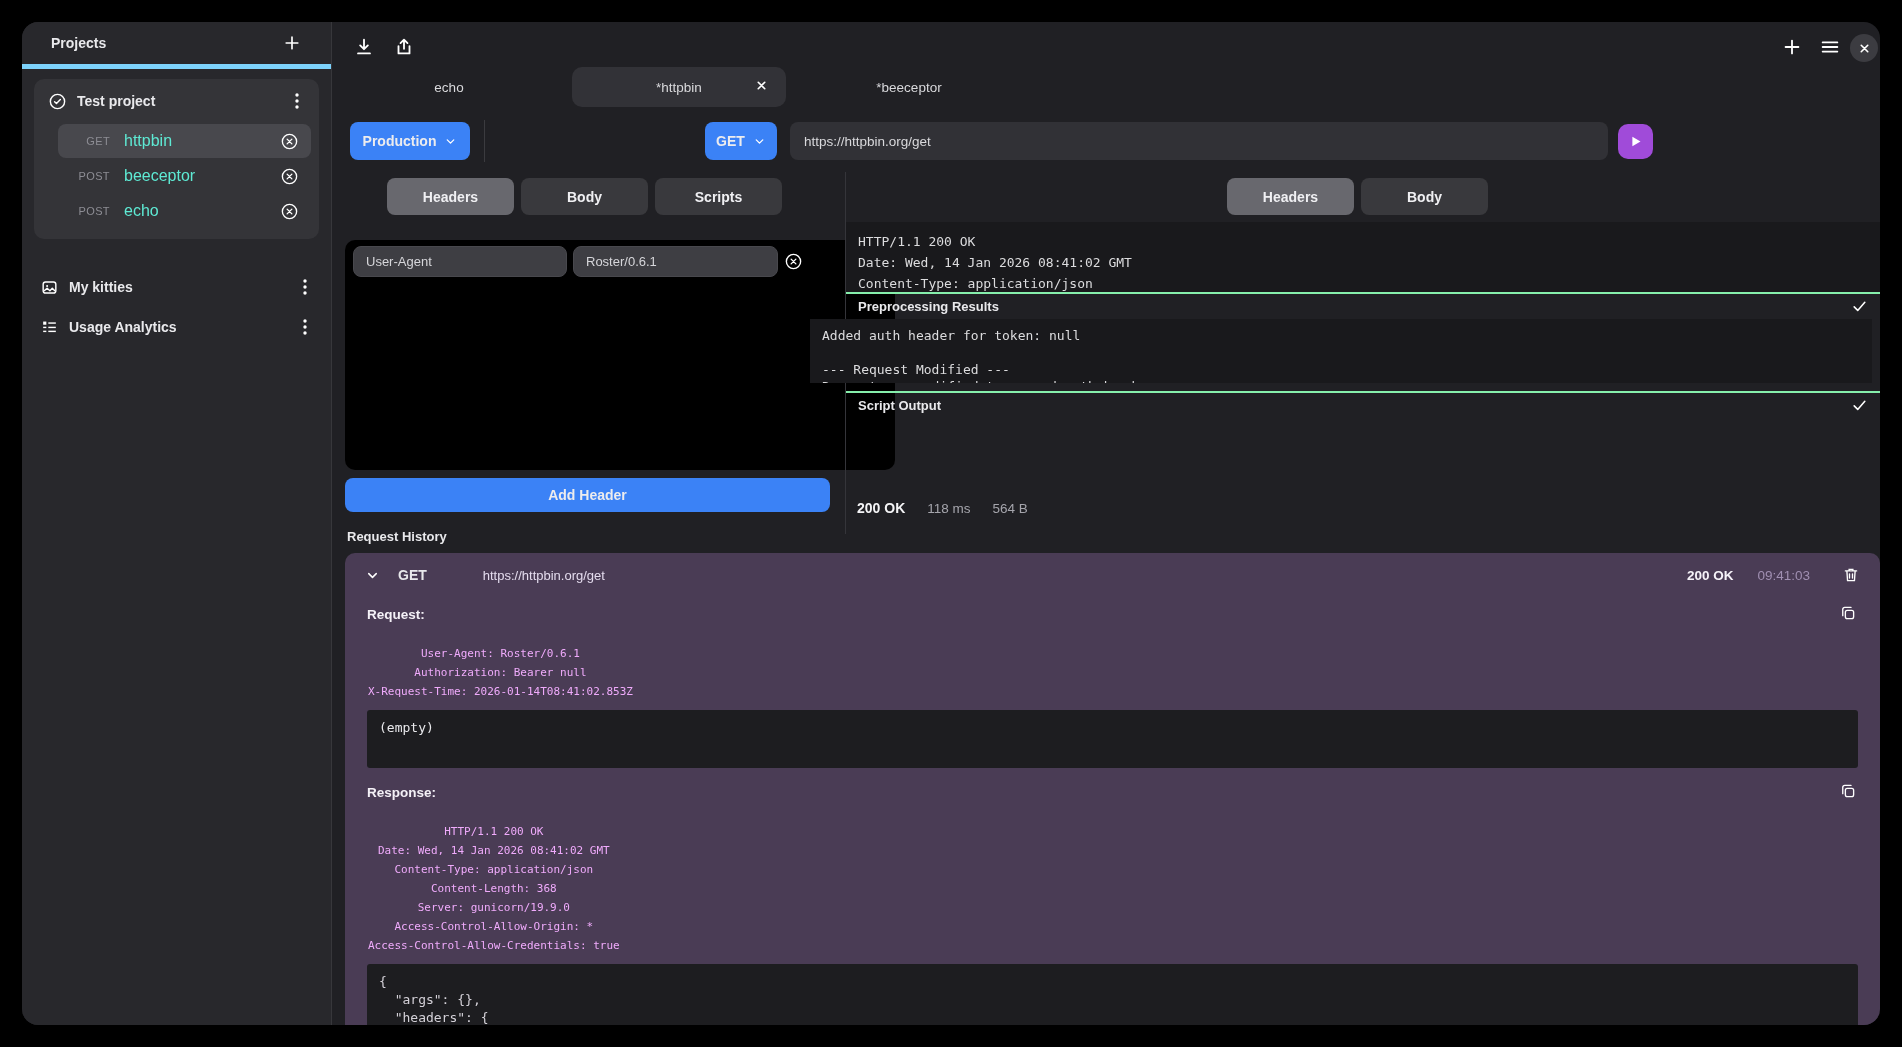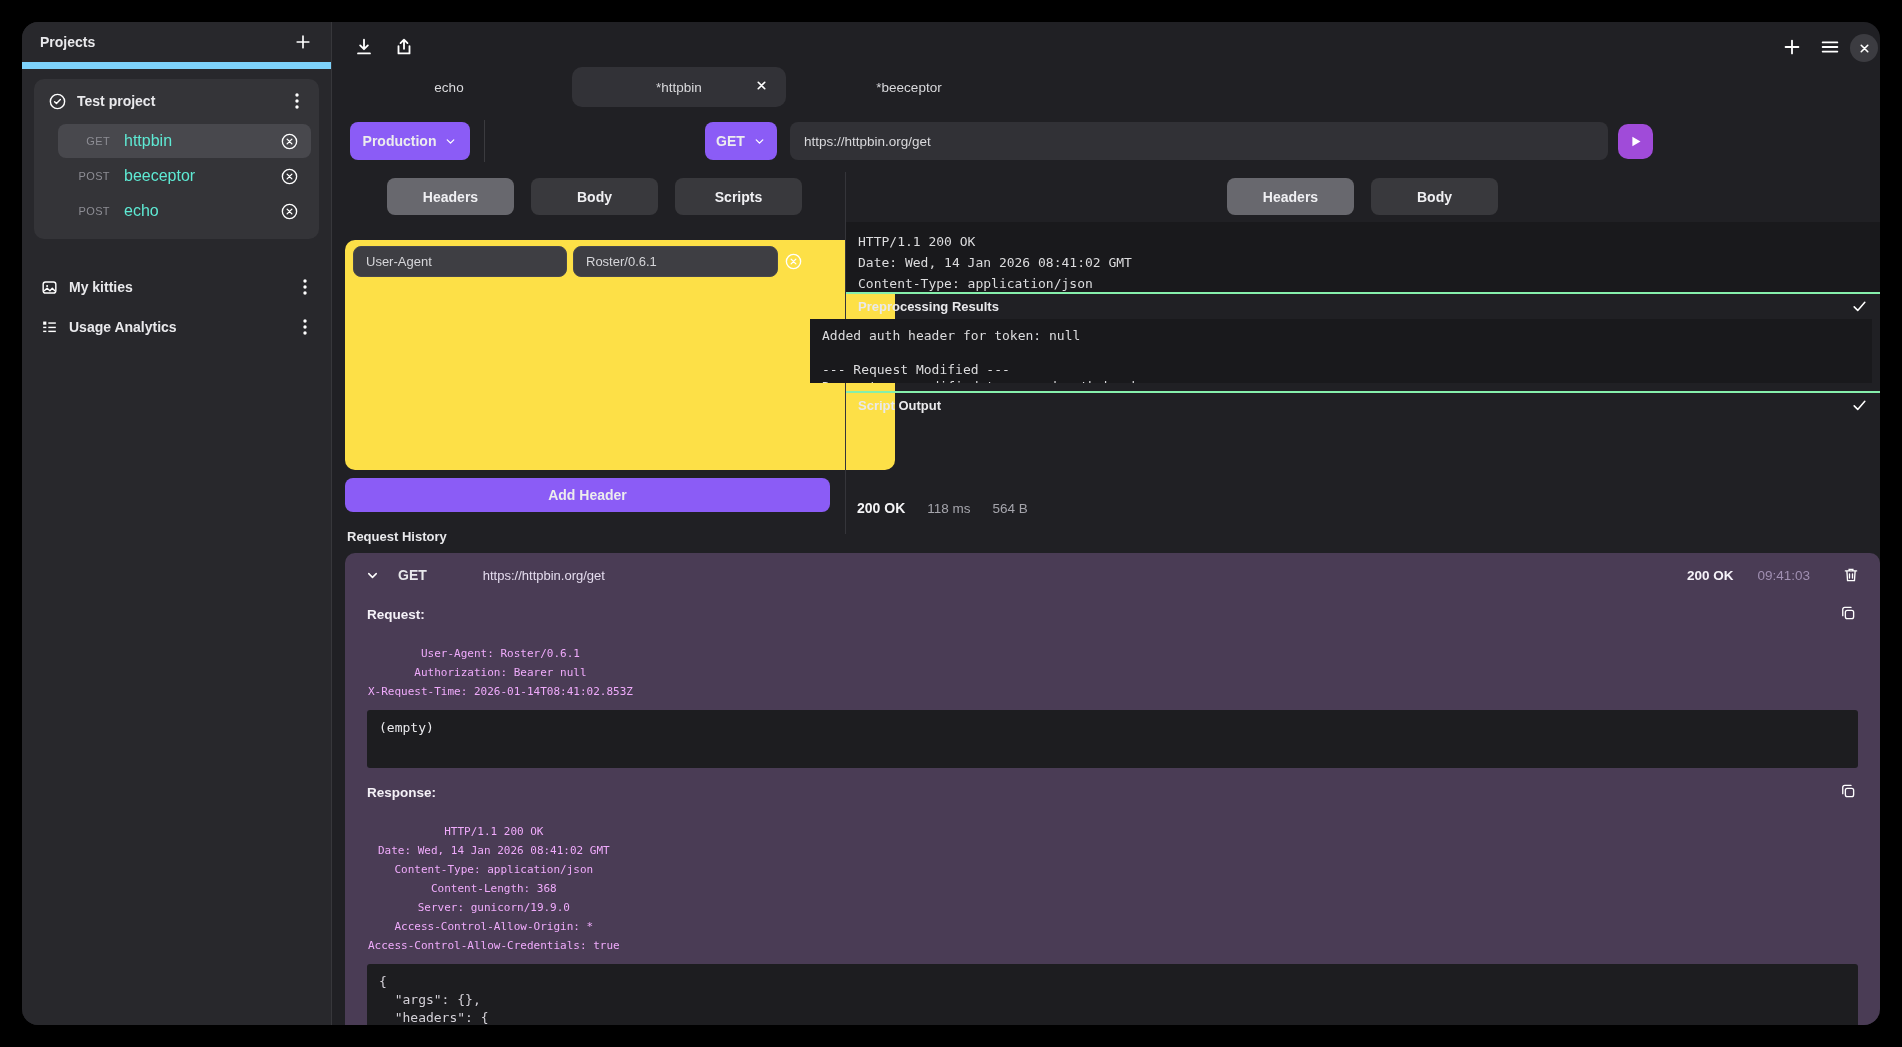--- a/index.html
+++ b/index.html
@@ -5,22 +5,22 @@
   * { margin:0; padding:0; box-sizing:border-box; }
   html,body { width:1902px; height:1047px; background:#000; overflow:hidden;
     font-family:"Liberation Sans", sans-serif; }
   .window { position:absolute; left:22px; top:22px; width:1858px; height:1003px;
     background:#202024; border-radius:16px; overflow:hidden; color:#e9e9ec; }
   .mono { font-family:"DejaVu Sans Mono", monospace; }
 
   
   .sidebar { position:absolute; left:0; top:0; width:310px; height:100%;
     background:#28282c; border-right:1px solid #37373b; }
-  .sb-header { height:47px; display:flex; align-items:center; padding:0 18px;
-    border-bottom:7px solid #7dd3fc; }
+  .sb-header { height:47px; display:flex; align-items:center; padding:0 29px;
+    border-bottom:5px solid #7dd3fc; }
   .sb-title { font-size:14px; font-weight:700; flex:1; }
   .icon-btn { display:flex; align-items:center; justify-content:center; cursor:pointer; }
   .project-card { position:absolute; left:12px; right:12px; top:57px;
     background:#343438; border-radius:10px; padding-bottom:10px; }
   .project-head { height:44px; display:flex; align-items:center; gap:10px; padding:0 14px; }
   .project-name { font-size:14px; font-weight:700; flex:1; }
   .req-item { height:34px; margin:1px 8px 1px 24px; border-radius:8px;
     display:flex; align-items:center; padding:0 12px; cursor:pointer; }
   .req-item.active { background:#48484d; }
   .req-method { width:40px; text-align:right; font-size:11px; color:#8d8d94;
@@ -37,43 +37,43 @@
 
   
   .tabstrip { position:absolute; left:312px; top:44px; height:42px; display:flex; }
   .tabslot { width:230px; display:flex; align-items:center; justify-content:center; position:relative; }
   .tab-pill { position:absolute; left:8px; right:8px; top:1px; bottom:1px;
     background:#323237; border-radius:10px; }
   .tab-label { position:relative; font-size:13.5px; color:#d9d9dc; cursor:pointer; }
   .tab-close { position:absolute; right:26px; top:13px; cursor:pointer; }
 
   
-  .btn { background:#8b5cf6; border:none; border-radius:8px; color:#ececee;
+  .btn { background:#3b82f6; border:none; border-radius:8px; color:#ececee;
     font-family:"Liberation Sans", sans-serif; font-size:14px; font-weight:600;
     display:flex; align-items:center; justify-content:center; gap:8px; cursor:pointer; }
   .env-btn { position:absolute; left:328px; top:100px; width:120px; height:38px; }
   .vdiv1 { position:absolute; left:462px; top:98px; width:1px; height:42px; background:#3b3b3f; }
   .method-btn { position:absolute; left:683px; top:100px; width:72px; height:38px; }
   .url-input { position:absolute; left:768px; top:100px; width:818px; height:38px;
     background:#313136; border:none; border-radius:8px; color:#d9d9dc; font-size:13.5px;
     padding:0 14px; font-family:"Liberation Sans", sans-serif; outline:none; }
   .play-btn { position:absolute; left:1596px; top:102px; width:35px; height:35px;
     border-radius:10px; background:#a04bd9; border:none; display:flex; align-items:center;
     justify-content:center; cursor:pointer; }
 
   
-  .seg { position:absolute; top:156px; height:37px; display:flex; gap:17px; }
+  .seg { position:absolute; top:156px; height:37px; display:flex; gap:7px; }
   .seg-tab { min-width:127px; padding:0 24px; border-radius:8px; background:#39393d;
     display:flex; align-items:center; justify-content:center; font-size:14px;
     font-weight:700; color:#f0f0f3; cursor:pointer; }
   .seg-tab.active { background:#68686e; }
 
   
   .hdr-panel { position:absolute; left:323px; top:218px; width:550px; height:230px;
-    background:#fde047; border-radius:10px; }
+    background:#000000; border-radius:10px; }
   .hdr-row { display:flex; align-items:center; gap:6px; padding:6px 10px 0 8px; }
   .hdr-input { height:31px; background:#3e3e43; border:1px solid #48484d; border-radius:8px;
     color:#d6d6da; font-size:13px; padding:0 12px; outline:none;
     font-family:"Liberation Sans", sans-serif; }
   .hdr-key { width:214px; } .hdr-val { width:205px; }
   .add-header { position:absolute; left:323px; top:456px; width:485px; height:34px;
     font-size:14px; font-weight:700; }
 
   .vdiv2 { position:absolute; left:823px; top:150px; width:1px; height:362px; background:#35353a; }
 

